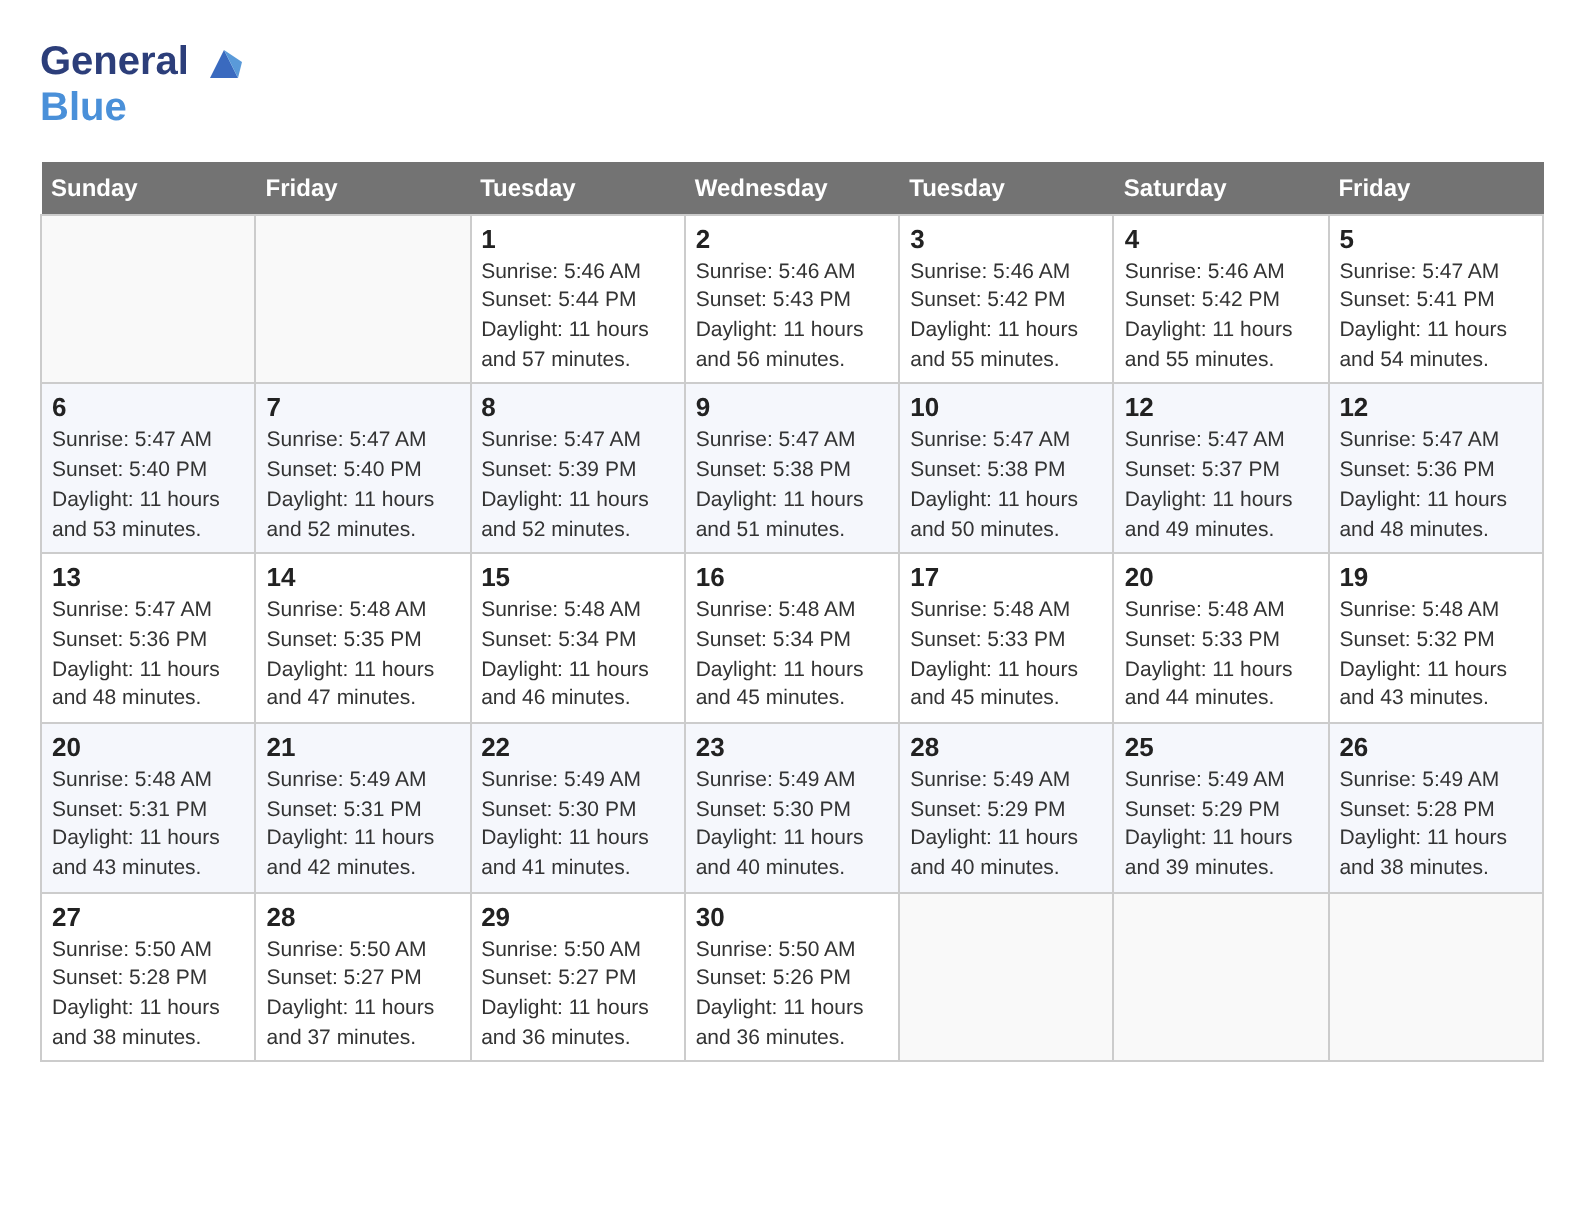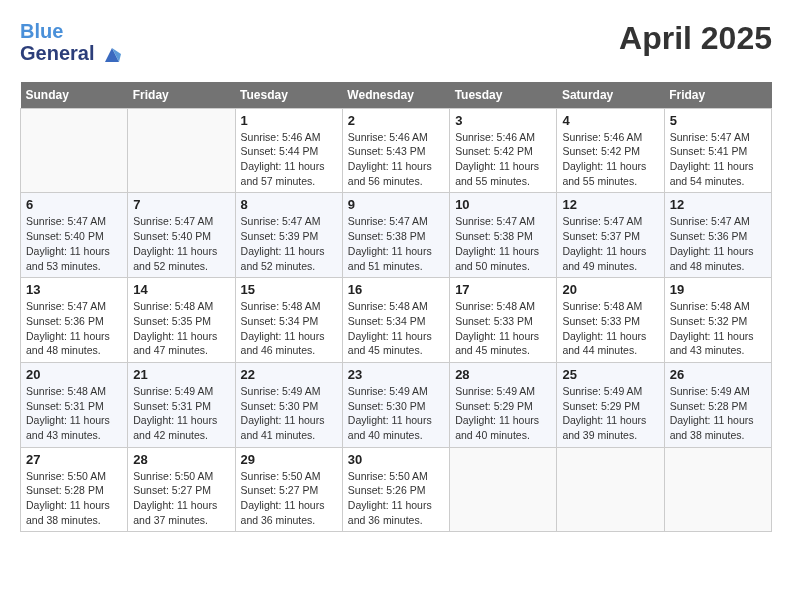--- a/index.html
+++ b/index.html
@@ -73,34 +73,33 @@
     tbody tr:nth-child(even) td.empty {
       background-color: #f0f0f0;
     }
   </style>
 </head>
 <body>
 
 <div class="header">
   <div class="logo">
     <div>
-      <div style="font-size:20px;font-weight:bold;color:#4a90d9;line-height:1.1;">Blue</div>
       <div style="display:flex;align-items:center;">
         <div style="font-size:20px;font-weight:bold;color:#2c3e7a;line-height:1.1;">
           General
           <svg width="22" height="22" viewBox="0 0 22 22" style="display:inline-block;vertical-align:middle;margin-left:1px;">
             <polygon points="4,18 11,4 18,18" fill="#3a6abf"></polygon>
             <polygon points="11,4 20,10 18,18" fill="#5a9ad9"></polygon>
           </svg>
         </div>
       </div>
+      <div style="font-size:20px;font-weight:bold;color:#4a90d9;line-height:1.1;">Blue</div>
     </div>
   </div>
   <div class="title-block">
-    <div class="month-title">April 2025</div>
   </div>
 </div>
 
 <table>
   <thead>
     <tr>
     <th>Sunday</th>
         <th>Friday</th>
         <th>Tuesday</th>
         <th>Wednesday</th>

